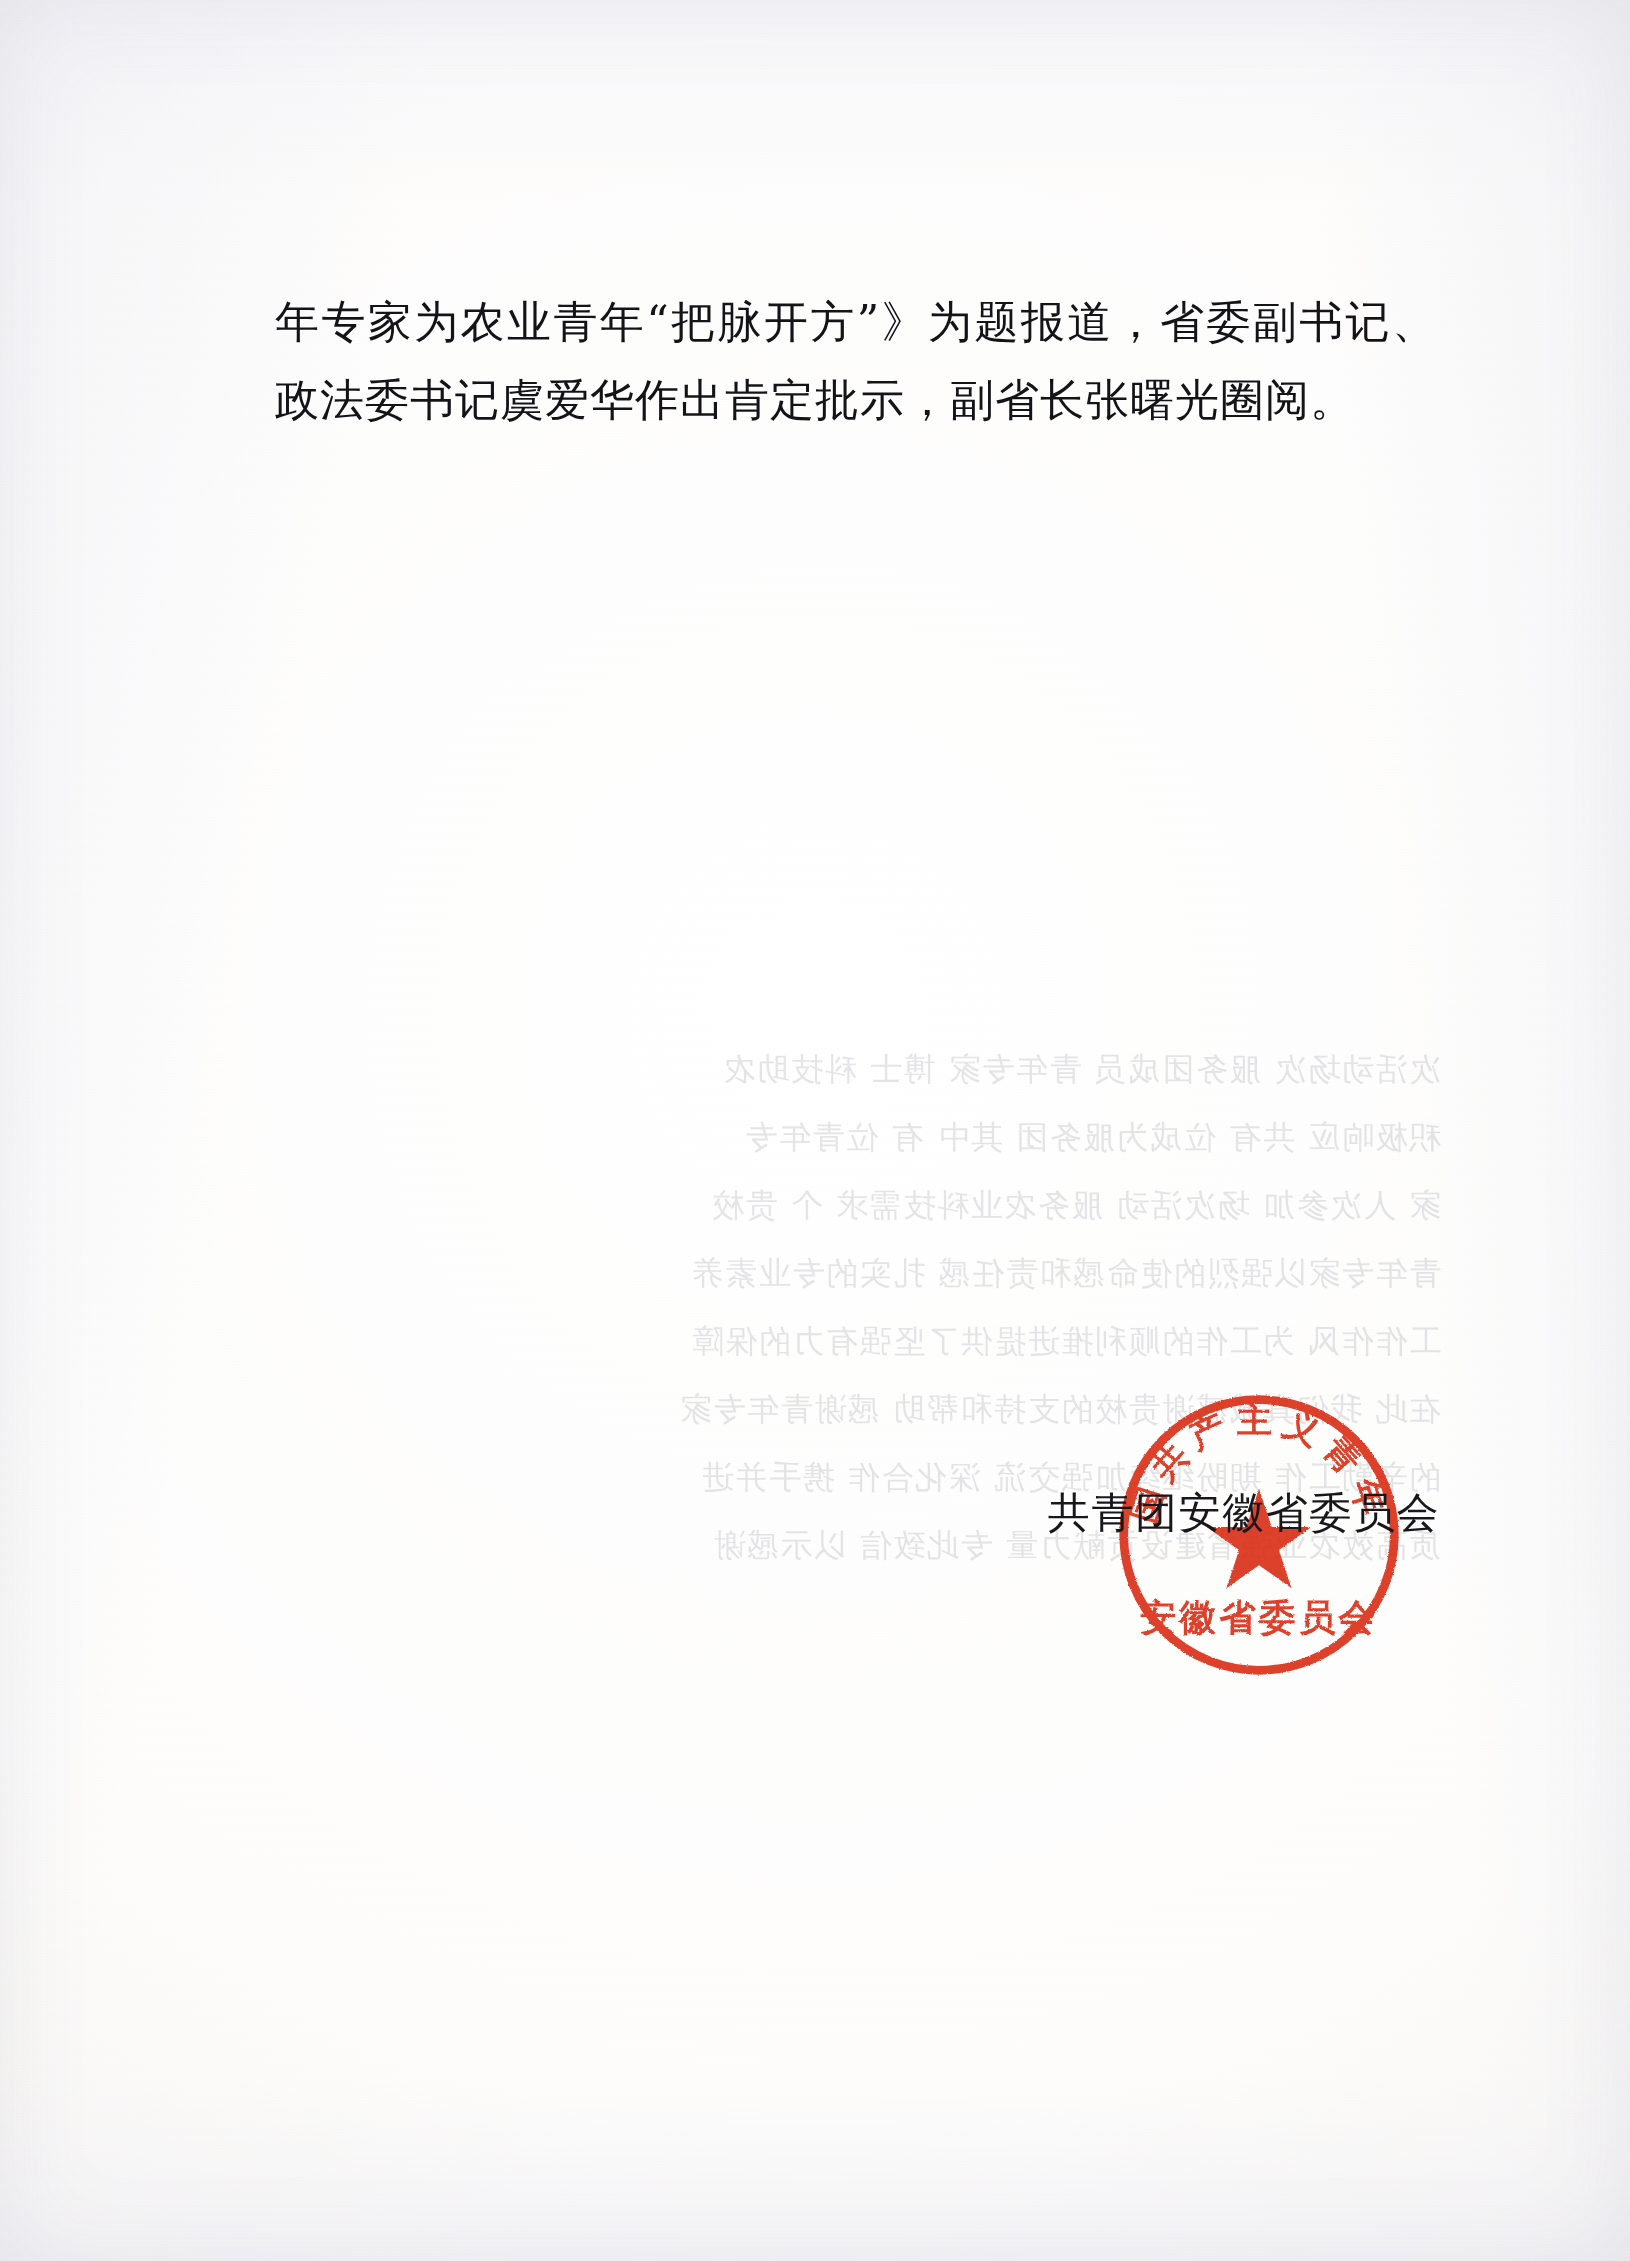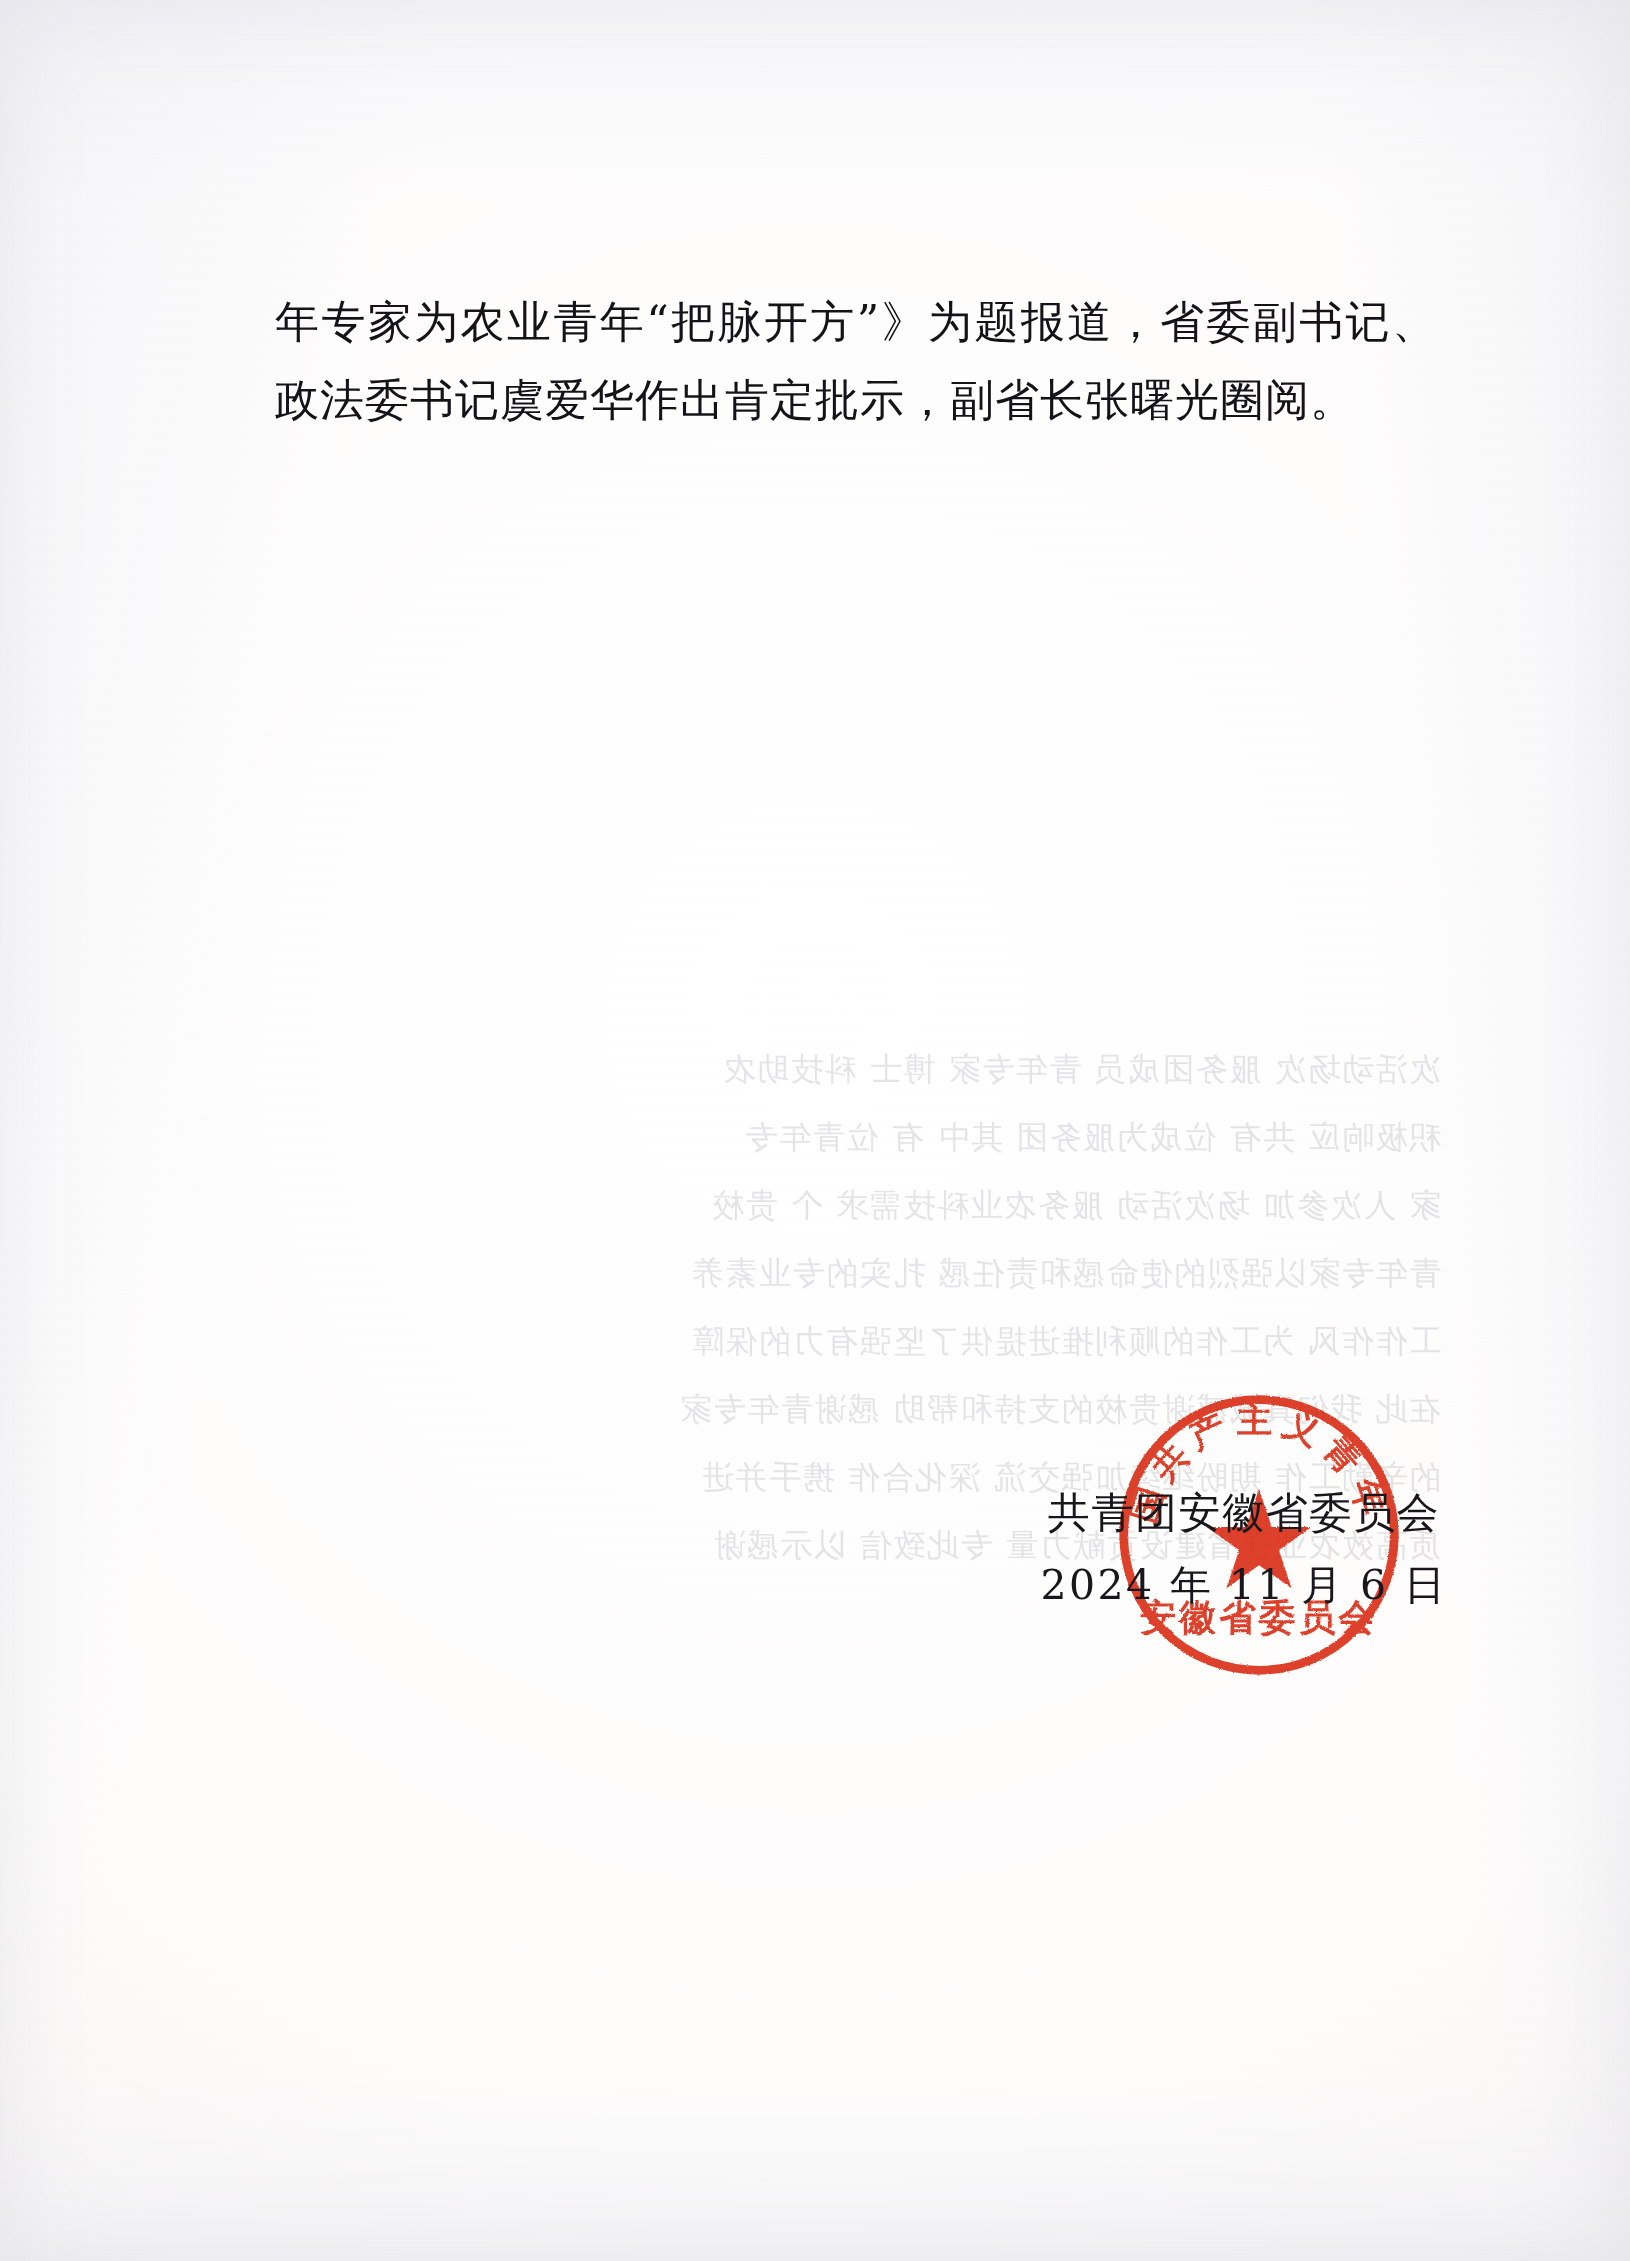--- a/index.html
+++ b/index.html
@@ -160,19 +160,18 @@
           <textPath href="#arcpath" startOffset="50%" text-anchor="middle">中国共产主义青年团</textPath>
         </text>
         <polygon points="186,128 202,176 252,176 211,205 227,253 186,224 145,253 161,205 120,176 170,176" fill="#d9280f"></polygon>
         <text x="186" y="306" text-anchor="middle" font-family="'DejaVu Serif','Liberation Serif',serif" font-size="46" font-weight="bold" fill="#d9280f" letter-spacing="4">安徽省委员会</text>
       </g>
     </svg>
   </div>
 
   <div class="signature">
     <div>共青团安徽省委员会</div>
-    <div class="sig-date">2024 年 11 月 6 日</div>
   </div>
 
   <div class="edge-shadow"></div>
   <div class="watermark-noise"></div>
 </div>
 
 
 </body></html>

